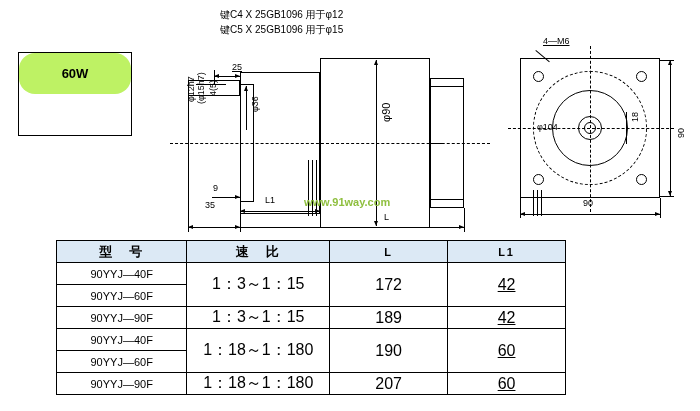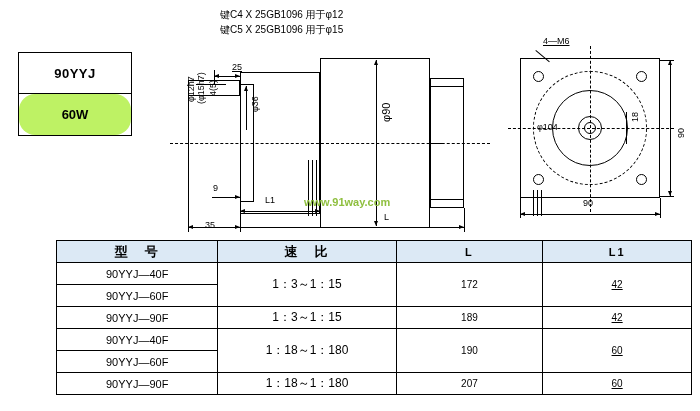--- a/index.html
+++ b/index.html
@@ -42,38 +42,35 @@
   .ah-u{border-left:2.5px solid transparent;border-right:2.5px solid transparent;border-bottom:5px solid #000;}
   .ah-d{border-left:2.5px solid transparent;border-right:2.5px solid transparent;border-top:5px solid #000;}
 
   .circ{position:absolute;border:1px solid #000;border-radius:50%;box-sizing:border-box;}
   .circ-d{position:absolute;border:1px dashed #000;border-radius:50%;box-sizing:border-box;}
 
   
   .wm{position:absolute;left:304px;top:196px;font-size:11px;color:#8fbf3f;font-weight:bold;}
 
   
-  table{position:absolute;left:56px;top:240px;width:636px;border-collapse:collapse;}
-  table th,table td{border:1px solid #000;text-align:center;font-size:10px;height:21px;padding:0;}
+  table{position:absolute;left:56px;top:240px;width:510px;border-collapse:collapse;}
+  table th,table td{border:1px solid #000;text-align:center;font-size:16px;height:21px;padding:0;}
   table thead th{background:#dce9f5;font-weight:bold;font-size:13px;letter-spacing:2px;}
   table td.model{width:152px;font-size:11px;}
-  table td.ratio{width:168px;font-size:12px;}
+  table td.ratio{width:168px;font-size:16px;}
   table td.L{width:138px;}
   table td.L1{width:140px;text-decoration:underline;}
   .dot{position:absolute;left:520px;top:252px;font-size:11px;}
 </style>
 </head>
 <body>
 
 <div class="root">
 
   <div class="badge">
-    <div class="top">
-      <span>90YYJ</span>
-    </div>
     <div class="bot">
       <span>60W</span>
     </div>
   </div>
 
   <div class="note note1">键C4 X 25GB1096  用于φ12</div>
   <div class="note note2">键C5 X 25GB1096  用于φ15</div>
 
   <div>
 
@@ -119,21 +116,21 @@
 
     <div class="lbl" style="left:213px;top:183px;">9</div>
     <div class="ln h" style="left:212px;top:197px;width:28px;"></div>
     <div class="ah ah-r" style="left:235px;top:195px;"></div>
 
     <div class="lbl" style="left:265px;top:195px;">L1</div>
     <div class="ln h" style="left:240px;top:211px;width:80px;"></div>
     <div class="ah ah-l" style="left:240px;top:209px;"></div>
     <div class="ah ah-r" style="left:315px;top:209px;"></div>
 
-    <div class="lbl" style="left:205px;top:220px;">35</div>
+    <div class="lbl" style="left:205px;top:200px;">35</div>
     <div class="ln h" style="left:188px;top:227px;width:52px;"></div>
     <div class="ah ah-l" style="left:188px;top:225px;"></div>
     <div class="ah ah-r" style="left:235px;top:225px;"></div>
 
     <div class="lbl" style="left:384px;top:212px;">L</div>
     <div class="ln h" style="left:240px;top:227px;width:224px;"></div>
     <div class="ah ah-r" style="left:459px;top:225px;"></div>
 
     <div class="ln v" style="left:240px;top:214px;height:18px;"></div>
     <div class="ln v" style="left:188px;top:96px;height:136px;"></div>

